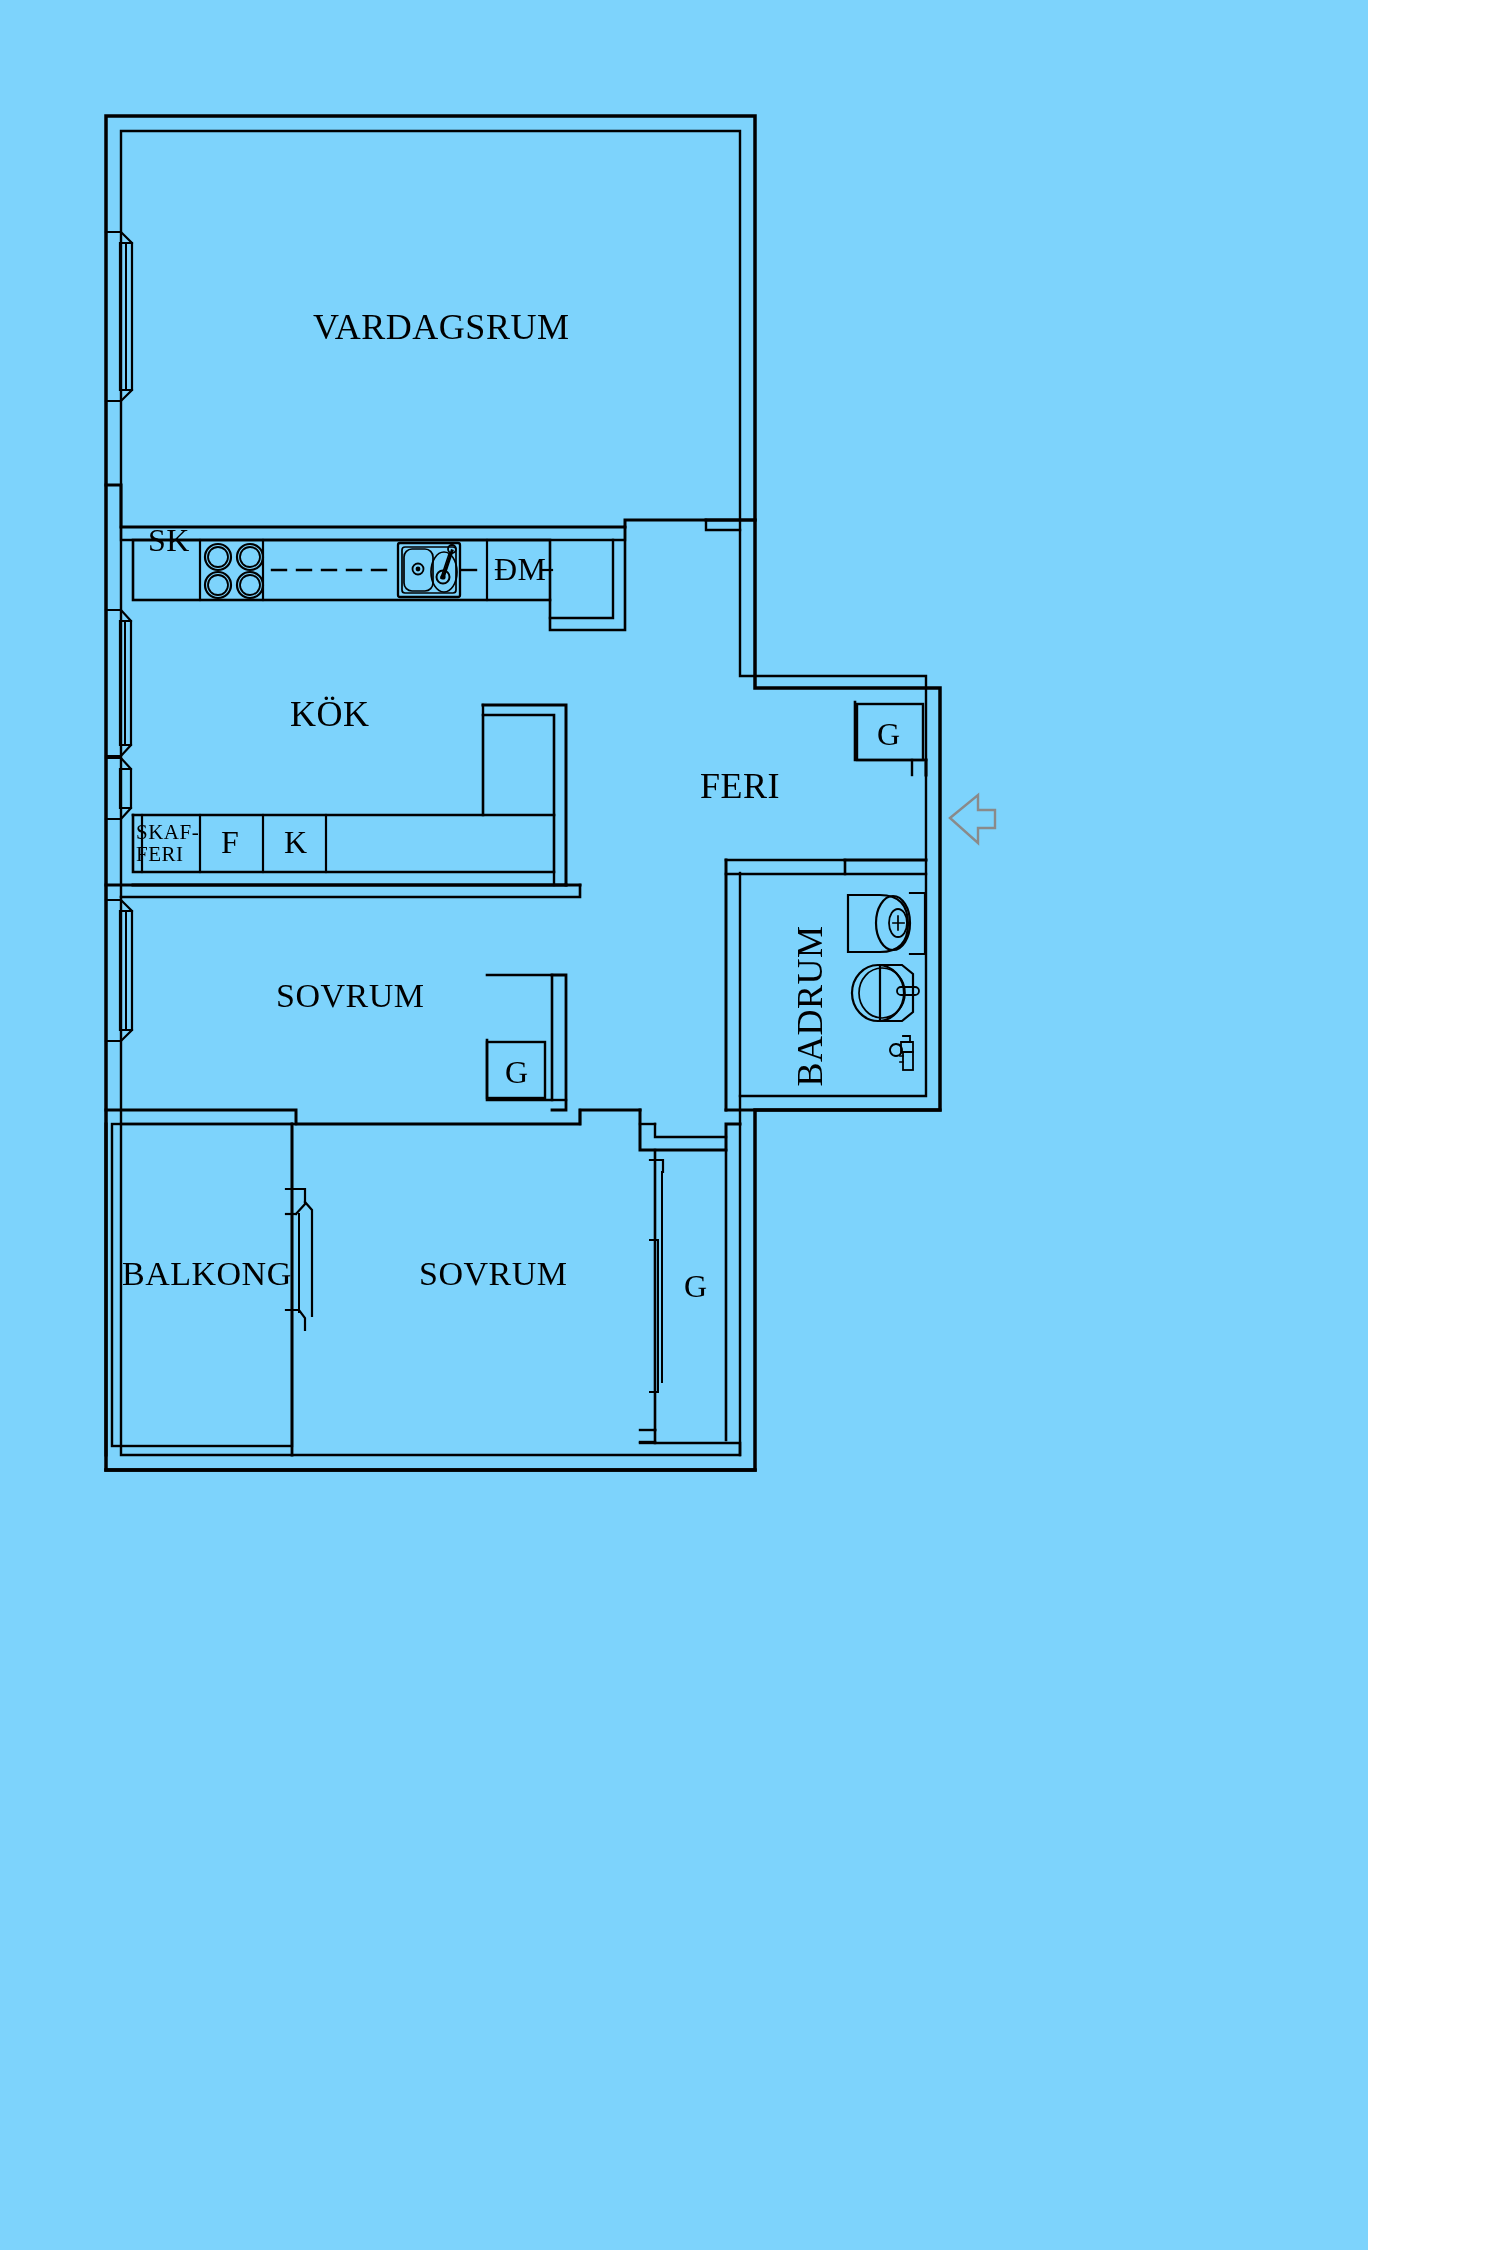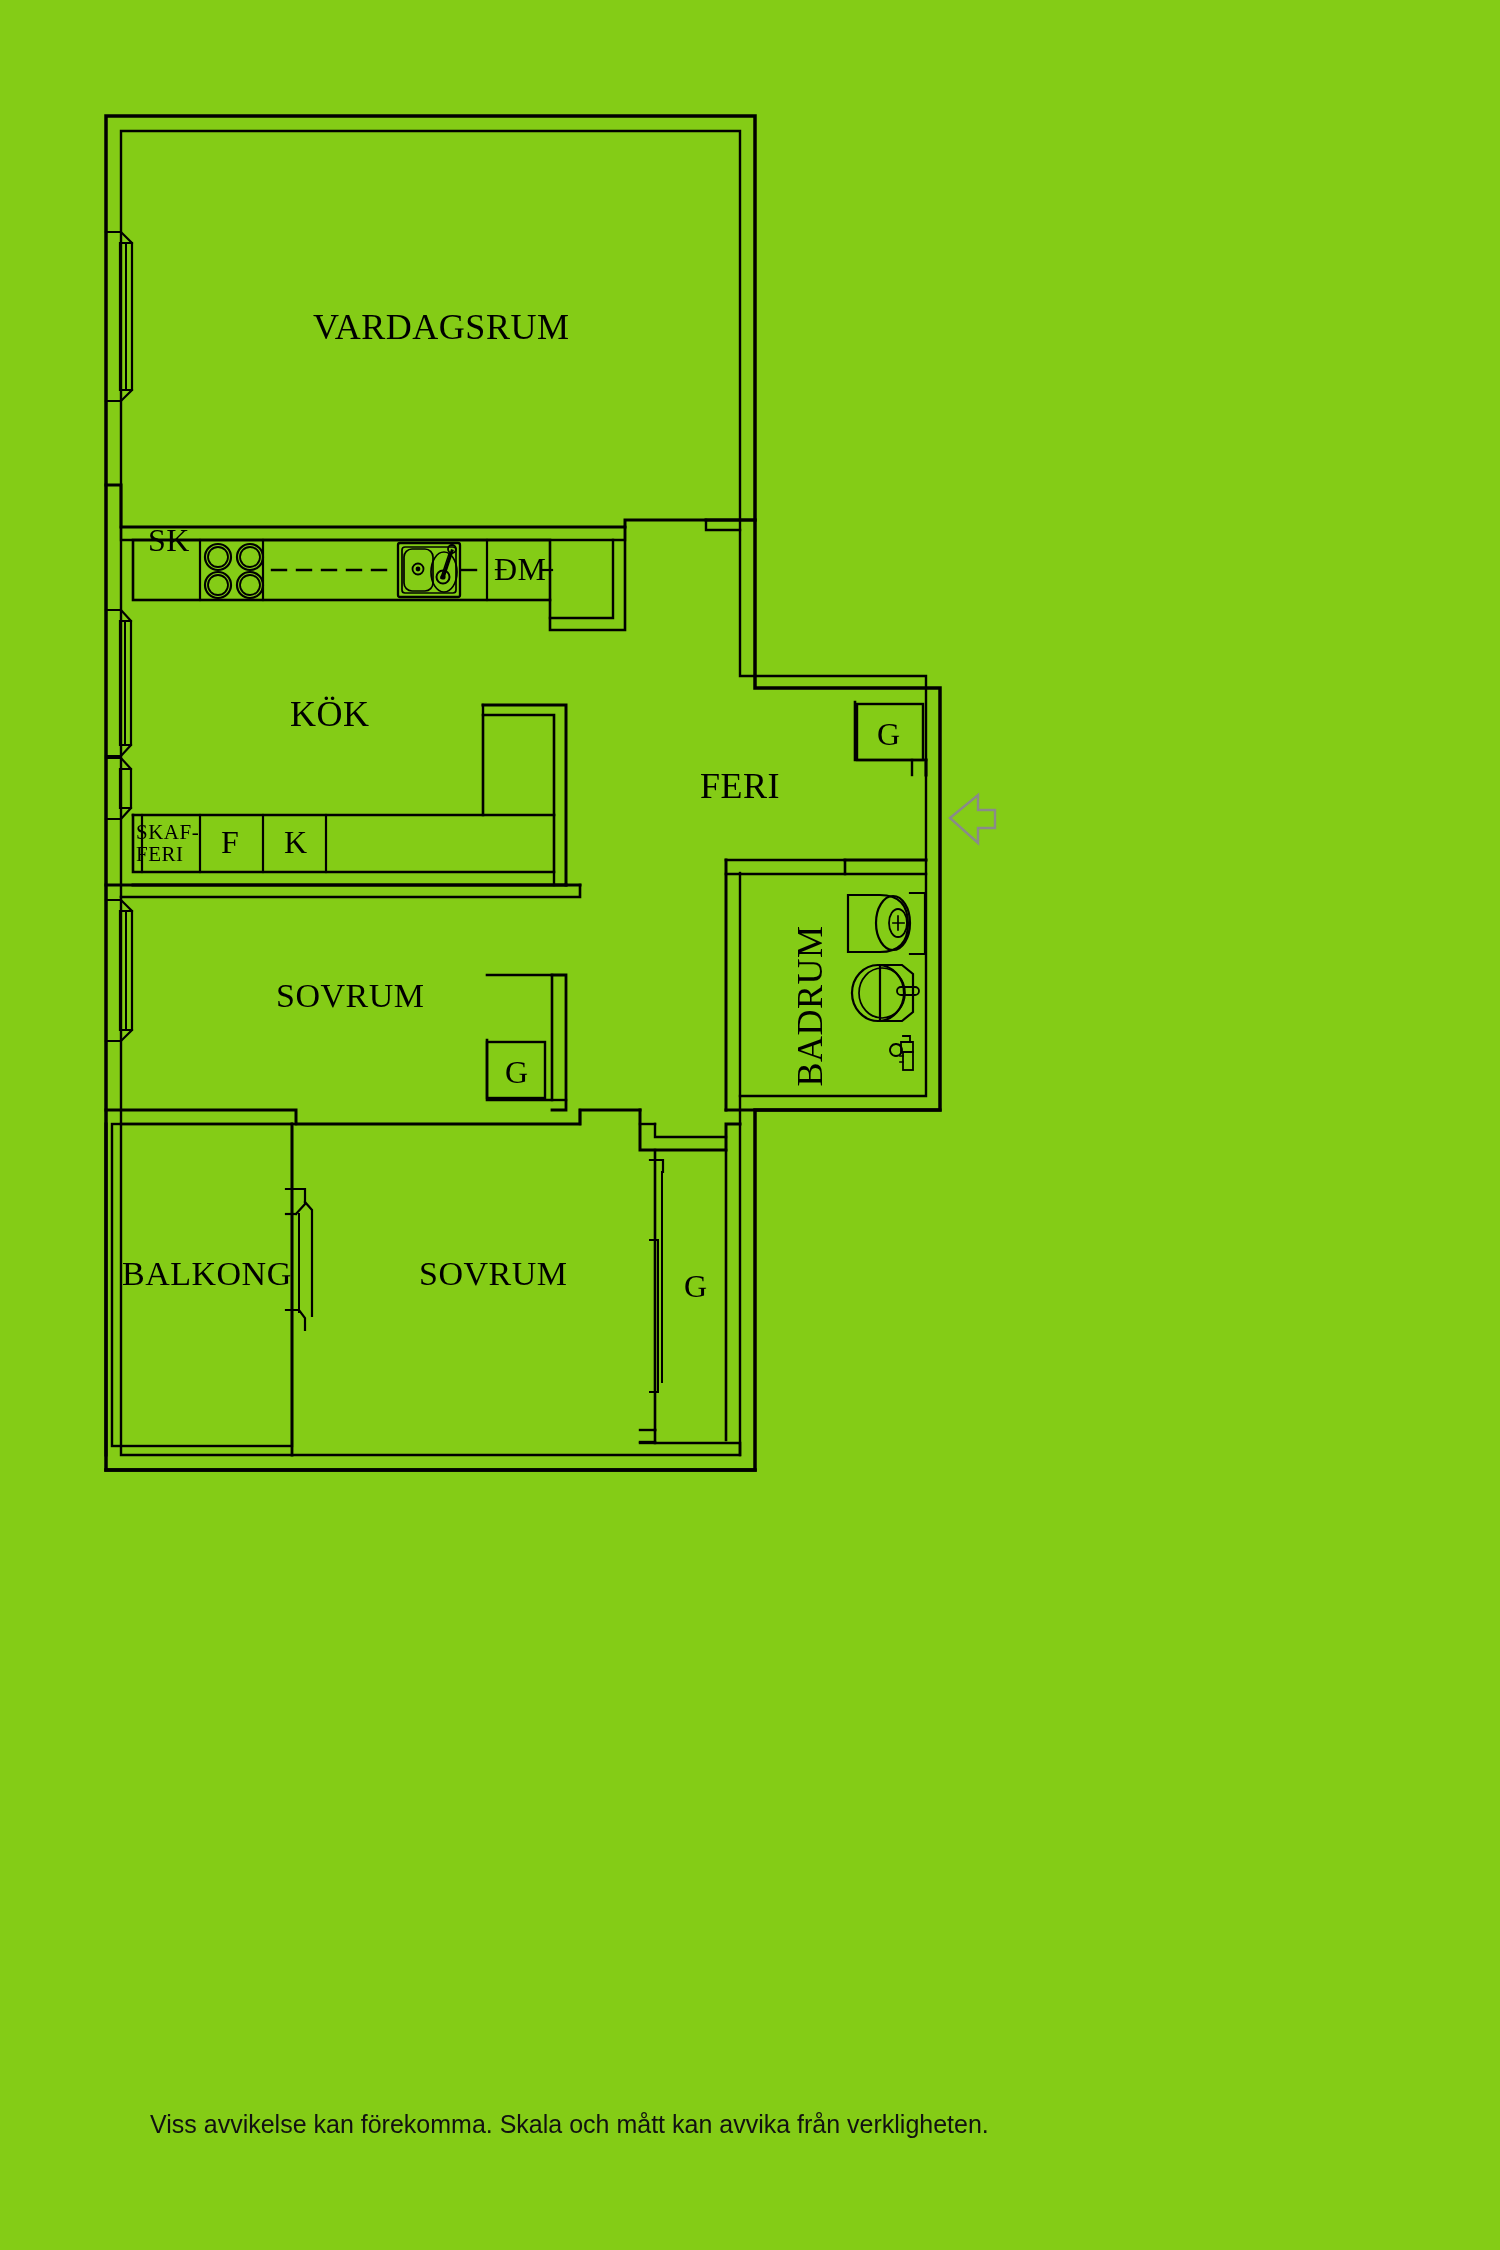--- a/index.html
+++ b/index.html
@@ -9,23 +9,23 @@
     background: #ffffff;
   }
   body {
     width: 1500px;
     height: 2250px;
     font-family: "Liberation Serif", serif;
     overflow: hidden;
   }
   #plan-wrap {
     position: relative;
-    width: 1500px;
+    width: 1368px;
     height: 2250px;
-    background: #84cc16;
+    background: #7dd3fc;
   }
   #plan-svg {
     position: absolute;
     left: 0;
     top: 0;
     width: 1500px;
     height: 2250px;
     display: block;
   }
   .room-label {
@@ -295,15 +295,14 @@
 
   <div class="room-label lbl-tiny" style="left:136px; top:821px; width:62px;">
     <span>SKAF-</span><br>
     <span>FERI</span>
   </div>
 
   <div class="room-label lbl-md" style="left:221px; top:824px;">F</div>
 
   <div class="room-label lbl-md" style="left:284px; top:824px;">K</div>
 
-  <div id="caption">Viss avvikelse kan förekomma. Skala och mått kan avvika från verkligheten.</div>
 
 </div>
 
 </body></html>

